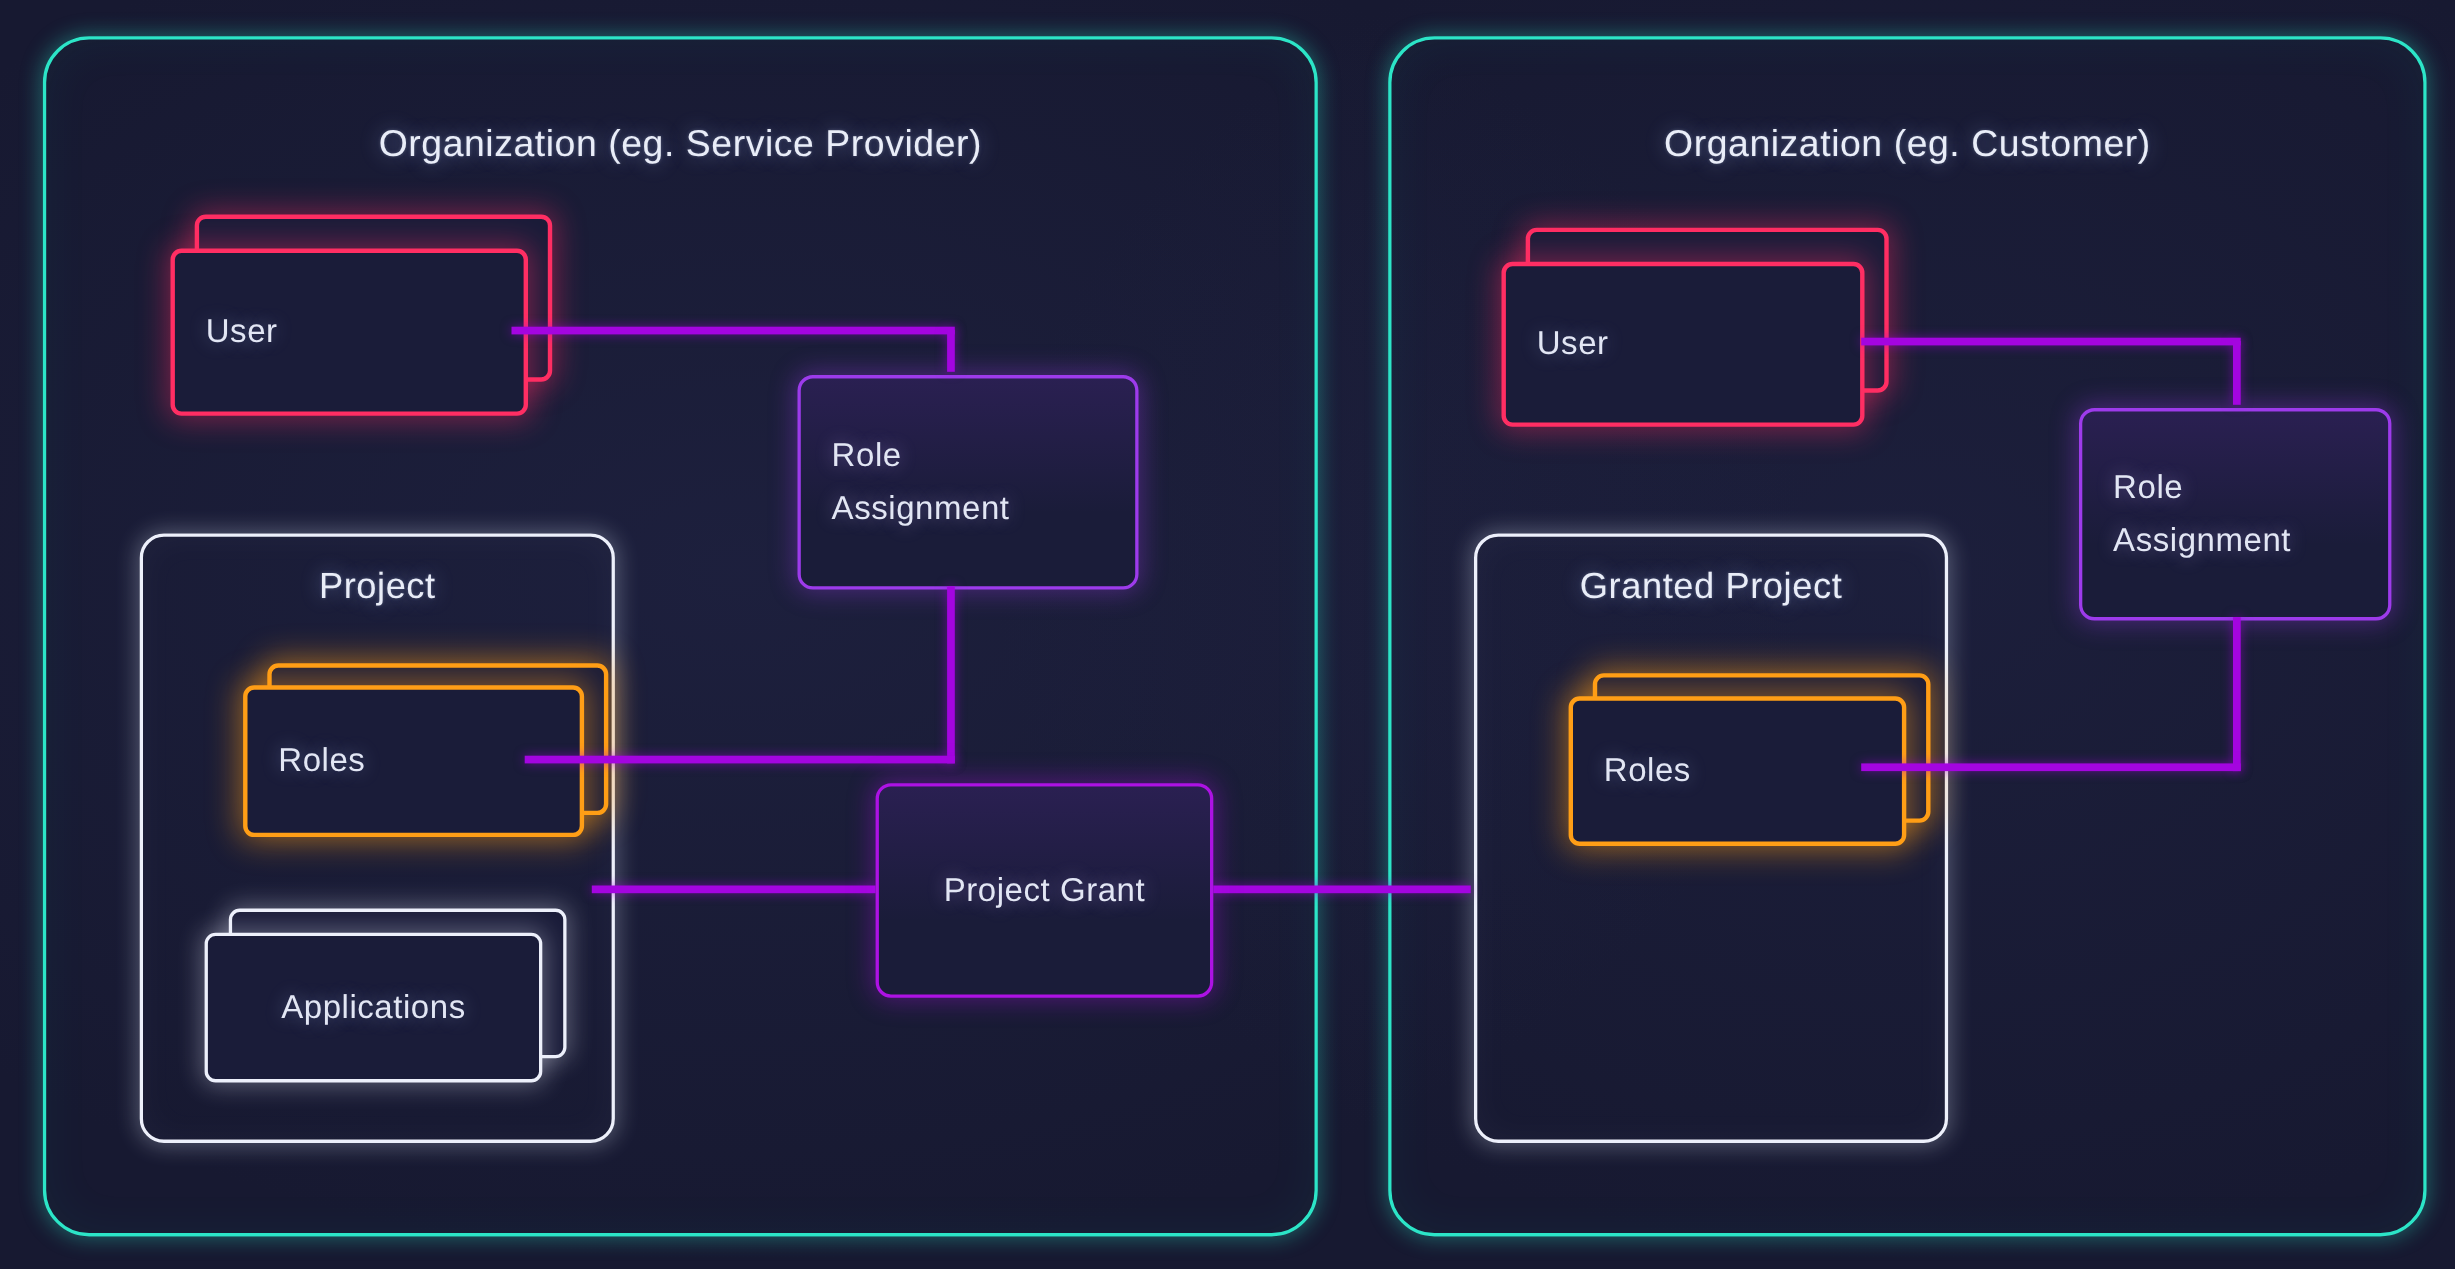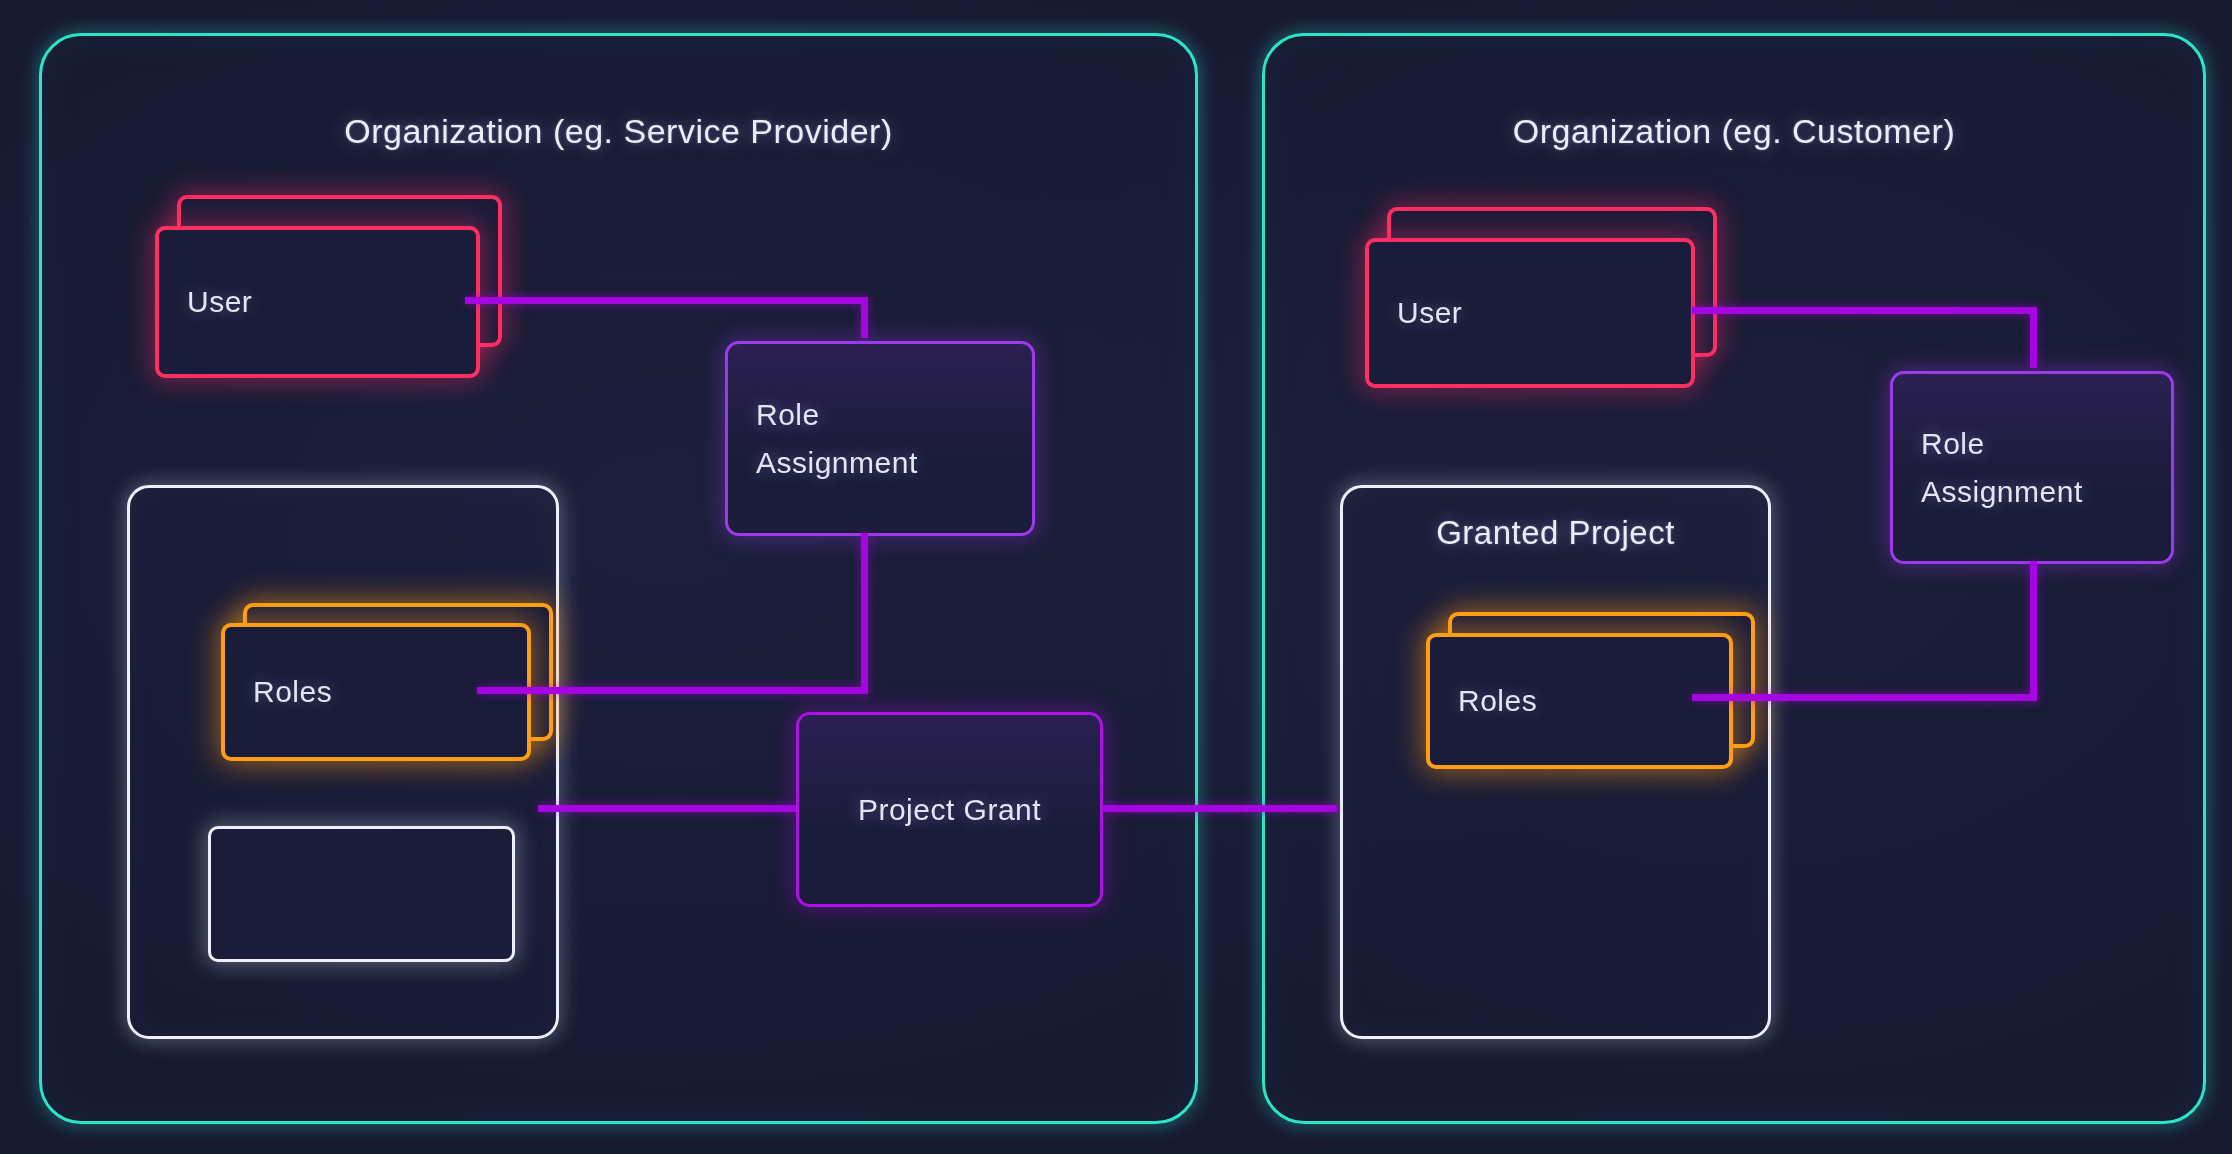--- a/index.html
+++ b/index.html
@@ -131,27 +131,31 @@
     <div class="card pink" style="left:135px; top:159px; width:325px; height:152px;"></div>
     <div class="card pink pad-left" style="left:113px; top:190px; width:325px; height:152px;">
       <span class="label">User</span>
     </div>
 
     <div class="purple-box pad-left" style="left:683px; top:305px; width:310px; height:195px;">
       <span class="label" style="width:200px;">Role Assignment</span>
     </div>
 
     <div class="subcontainer" style="left:85px; top:449px; width:426px; height:548px;">
+      <div class="sub-title">Project</div>
 
       <div class="card orange" style="left:78px; top:115px; width:310px; height:138px;"></div>
       <div class="card orange pad-left" style="left:56px; top:135px; width:310px; height:138px;">
         <span class="label">Roles</span>
       </div>
 
       <div class="card white" style="left:78px; top:338px; width:307px; height:136px;"></div>
+      <div class="card white centered" style="left:56px; top:360px; width:307px; height:136px;">
+        <span class="label">Applications</span>
+      </div>
     </div>
   </section>
 
   <div class="purple-box bright centered" style="left:796px; top:712px; width:307px; height:195px;">
     <span class="label">Project Grant</span>
   </div>
 
   <section class="org" style="left:1262px; top:33px; width:938px; height:1085px;">
     <div class="org-title">Organization (eg. Customer)</div>
 

